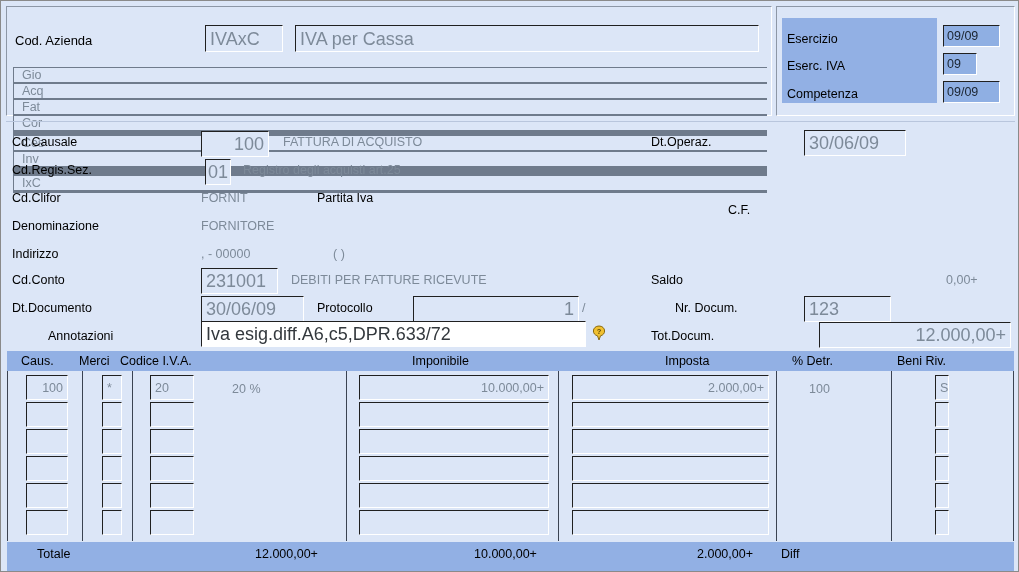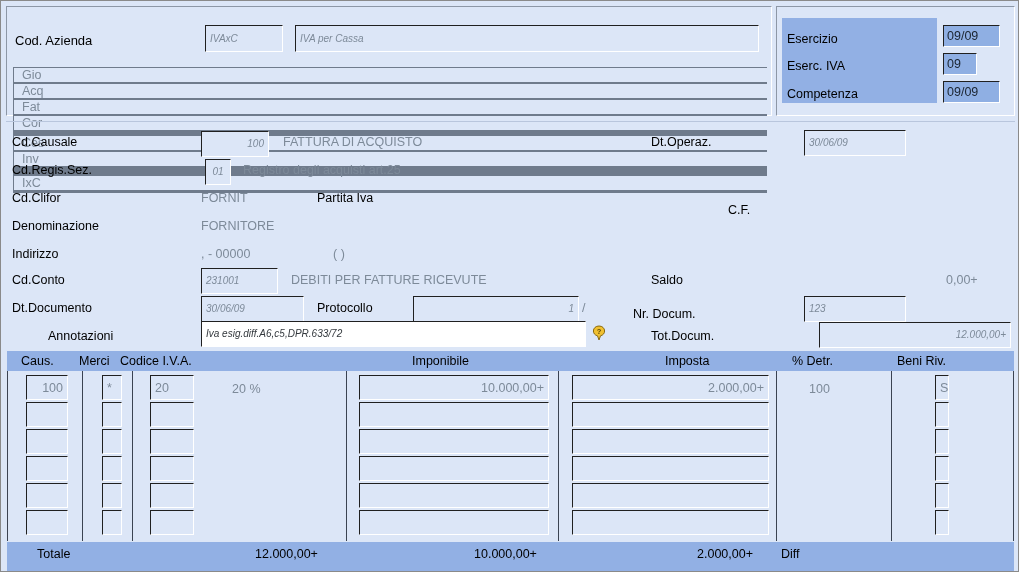--- a/index.html
+++ b/index.html
@@ -25,28 +25,27 @@
   
   .fbox {
     position: absolute;
     box-sizing: border-box;
     background: #dce6f7;
     border-top: 1px solid #202020;
     border-left: 1px solid #202020;
     border-right: 1px solid #ffffff;
     border-bottom: 1px solid #ffffff;
     color: #7d8a99;
-    font-size: 10px;
+    font-size: 18px;
     line-height: 1;
     display: flex;
     align-items: center;
     padding: 12px 4px;
     white-space: nowrap;
     overflow: hidden;
-    font-style: italic;
   }
   .fbox.r { justify-content: flex-end; }
   .fbox.c { justify-content: center; }
   .fbox.white { background: #ffffff; color: #33383d; }
 
   .lbl {
     position: absolute;
     white-space: nowrap;
     color: #000000;
     line-height: 1;
@@ -278,22 +277,22 @@
   <div class="fbox" style="left:200px; top:267px; width:77px; height:22px;">231001</div>
   <div class="gtext" style="left:290px; top:273px;">DEBITI PER FATTURE RICEVUTE</div>
   <div class="lbl" style="left:650px; top:273px;">Saldo</div>
   <div class="gtext" style="left:945px; top:273px;">0,00+</div>
 
   <div class="lbl" style="left:11px; top:301px;">Dt.Documento</div>
   <div class="fbox" style="left:200px; top:295px; width:103px; height:22px;">30/06/09</div>
   <div class="lbl" style="left:316px; top:301px;">Protocollo</div>
   <div class="fbox r" style="left:412px; top:295px; width:166px; height:22px;">1</div>
   <div class="gtext" style="left:581px; top:301px;">/</div>
-  <div class="lbl" style="left:632px; top:301px;margin-top:6px;">Nr. Docum.</div>
-  <div class="fbox" style="left:803px; top:295px; width:102px; height:22px;">123</div>
+  <div class="lbl" style="left:674px; top:301px;">Nr. Docum.</div>
+  <div class="fbox" style="left:803px; top:295px; width:87px; height:22px;">123</div>
 
   <div class="lbl" style="left:11px; top:329px;margin-left:36px;">Annotazioni</div>
   <div class="fbox white" style="left:200px; top:320px; width:385px; height:25px;">Iva esig.diff.A6,c5,DPR.633/72</div>
 
   <svg id="helpIcon" viewBox="0 0 16 16">
     <path d="M8 1 C11.2 1 13.6 3.1 13.6 6 C13.6 8.4 11.9 10.3 9.5 10.8 L8 15 L6.5 10.8 C4.1 10.3 2.4 8.4 2.4 6 C2.4 3.1 4.8 1 8 1 Z" fill="#f0c030" stroke="#8a6a10" stroke-width="1"></path>
     <text x="8" y="8.6" font-size="7.5" font-family="Liberation Sans, sans-serif" text-anchor="middle" fill="#5a4406" font-weight="bold">?</text>
   </svg>
 
   <div class="lbl" style="left:650px; top:329px;">Tot.Docum.</div>

